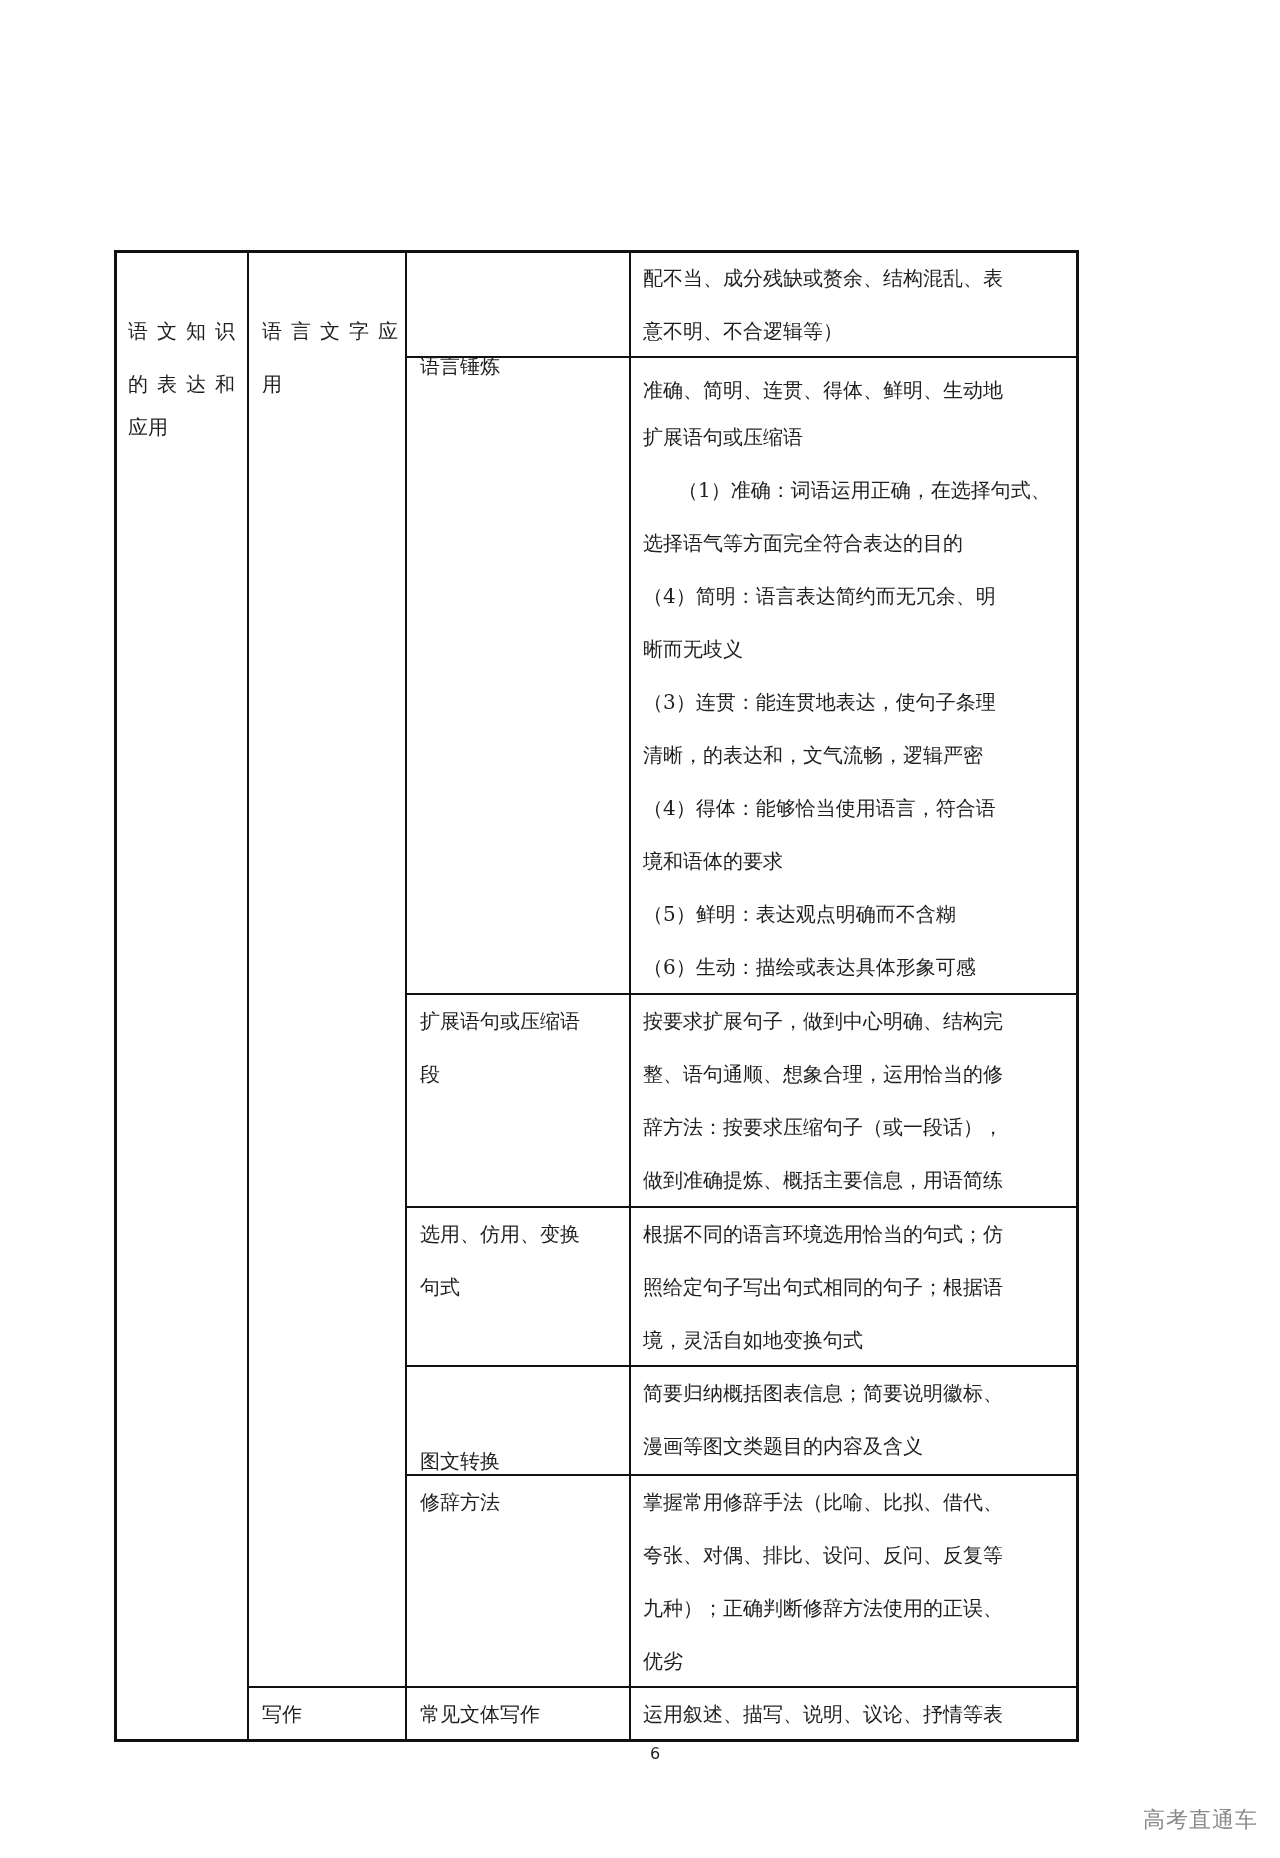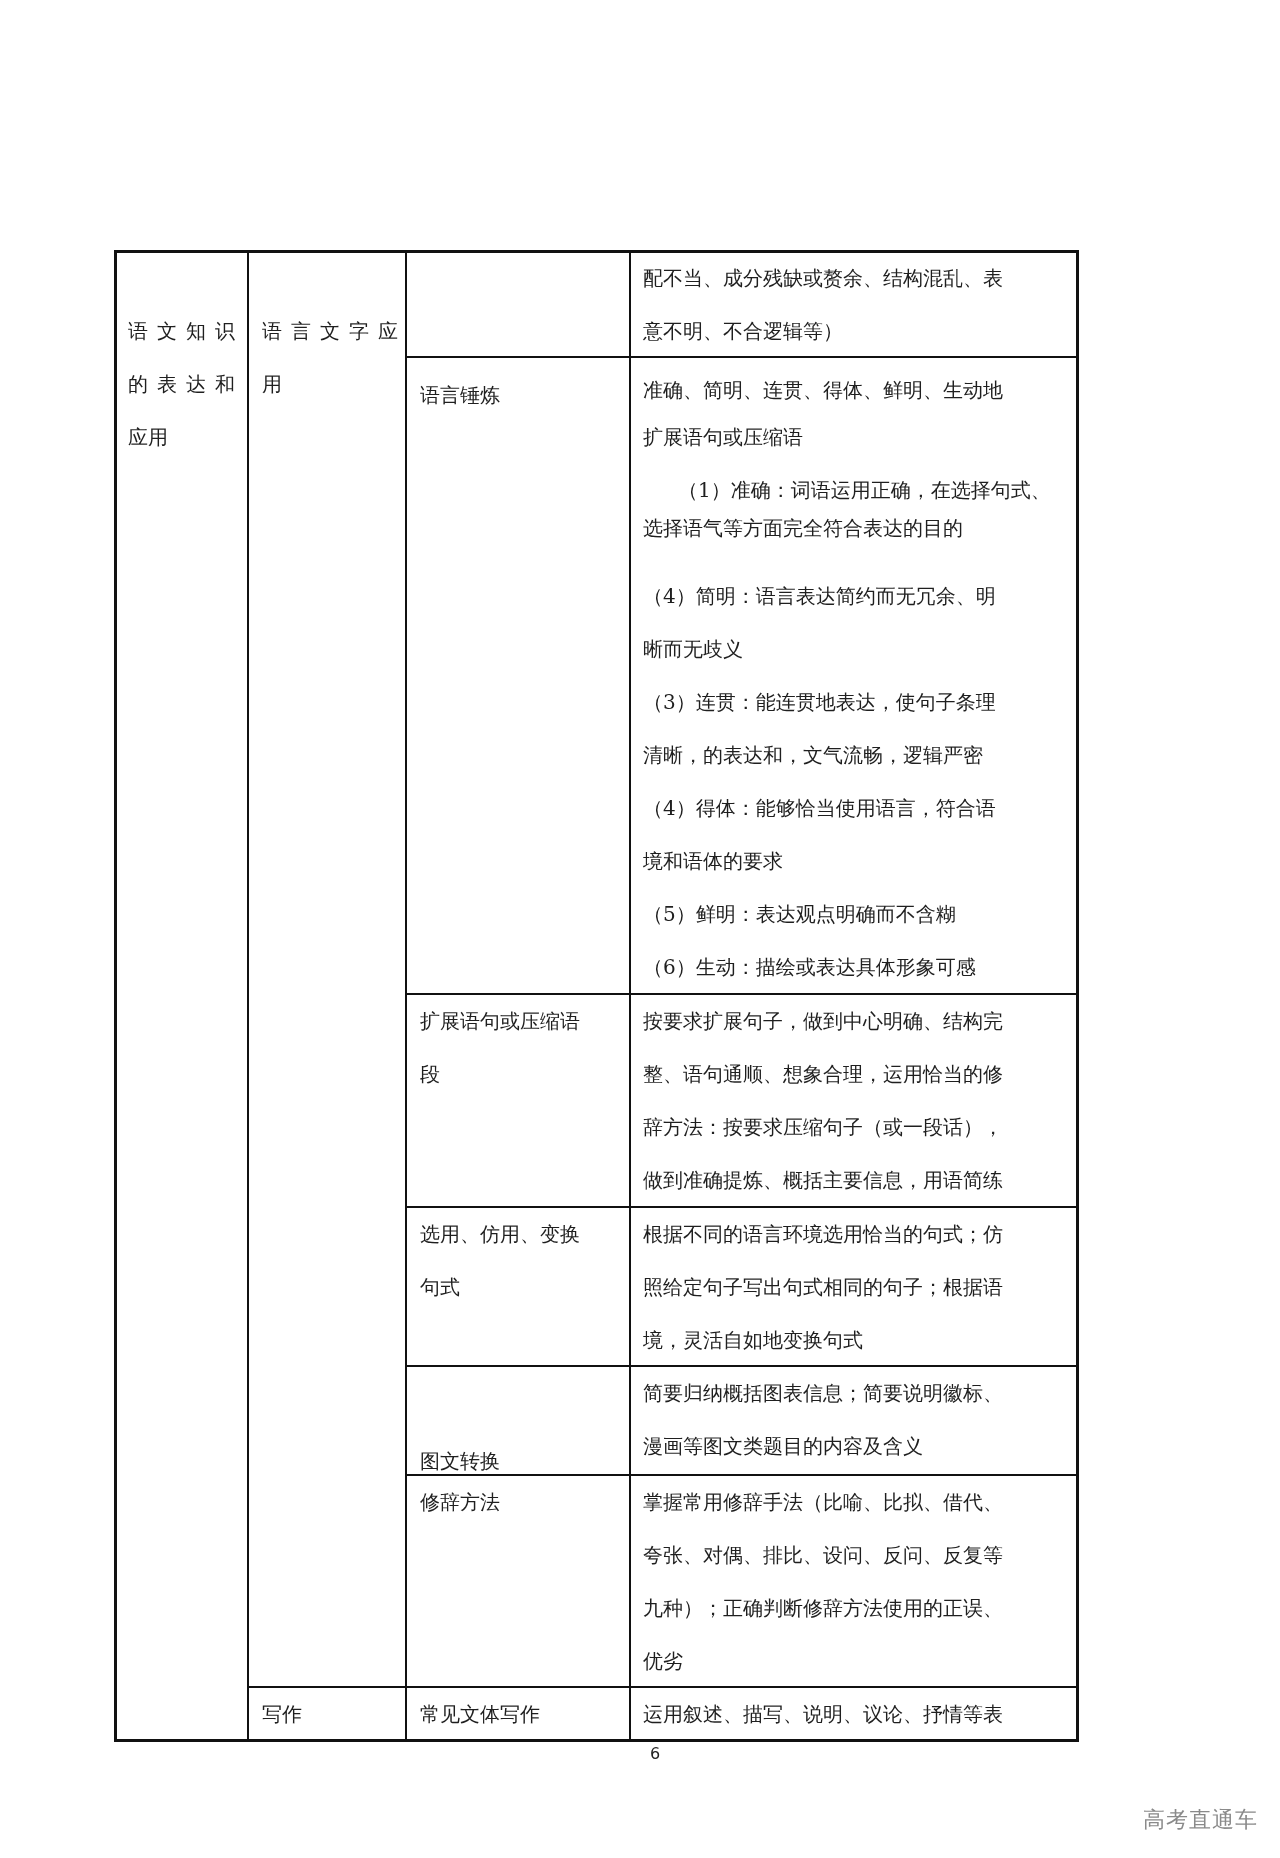--- a/index.html
+++ b/index.html
@@ -47,34 +47,34 @@
   <div class="line" style="left:405px; top:356px; width:674px; height:2px;"></div>
   <div class="line" style="left:405px; top:993px; width:674px; height:2px;"></div>
   <div class="line" style="left:405px; top:1206px; width:674px; height:2px;"></div>
   <div class="line" style="left:405px; top:1365px; width:674px; height:2px;"></div>
   <div class="line" style="left:405px; top:1474px; width:674px; height:2px;"></div>
 
   <div class="line" style="left:247px; top:1686px; width:832px; height:2px;"></div>
 
   <div class="cell-text spaced" style="left:128px; top:305px;">语文知识</div>
   <div class="cell-text spaced" style="left:128px; top:358px;">的表达和</div>
-  <div class="cell-text" style="left:128px; top:411px;">应用</div>
+  <div class="cell-text" style="left:128px; top:401px;">应用</div>
 
   <div class="cell-text spaced" style="left:262px; top:305px;">语言文字应</div>
   <div class="cell-text" style="left:262px; top:358px;">用</div>
   <div class="cell-text" style="left:262px; top:1688px;">写作</div>
 
   <div class="cell-text" style="left:643px; top:252px;">配不当、成分残缺或赘余、结构混乱、表</div>
   <div class="cell-text" style="left:643px; top:305px;">意不明、不合逻辑等）</div>
 
-  <div class="cell-text" style="left:420px; top:369px;">语言锤炼</div>
+  <div class="cell-text" style="left:420px; top:340px;">语言锤炼</div>
   <div class="cell-text" style="left:643px; top:364px;">准确、简明、连贯、得体、鲜明、生动地</div>
   <div class="cell-text" style="left:643px; top:411px;">扩展语句或压缩语</div>
   <div class="cell-text" style="left:643px; top:464px;margin-left:35px;">（1）准确：词语运用正确，在选择句式、</div>
-  <div class="cell-text" style="left:643px; top:502px;">选择语气等方面完全符合表达的目的</div>
+  <div class="cell-text" style="left:643px; top:517px;">选择语气等方面完全符合表达的目的</div>
   <div class="cell-text" style="left:643px; top:570px;">（4）简明：语言表达简约而无冗余、明</div>
   <div class="cell-text" style="left:643px; top:623px;">晰而无歧义</div>
   <div class="cell-text" style="left:643px; top:676px;">（3）连贯：能连贯地表达，使句子条理</div>
   <div class="cell-text" style="left:643px; top:729px;">清晰，的表达和，文气流畅，逻辑严密</div>
   <div class="cell-text" style="left:643px; top:782px;">（4）得体：能够恰当使用语言，符合语</div>
   <div class="cell-text" style="left:643px; top:835px;">境和语体的要求</div>
   <div class="cell-text" style="left:643px; top:888px;">（5）鲜明：表达观点明确而不含糊</div>
   <div class="cell-text" style="left:643px; top:941px;">（6）生动：描绘或表达具体形象可感</div>
 
   <div class="cell-text" style="left:420px; top:995px;">扩展语句或压缩语</div>

